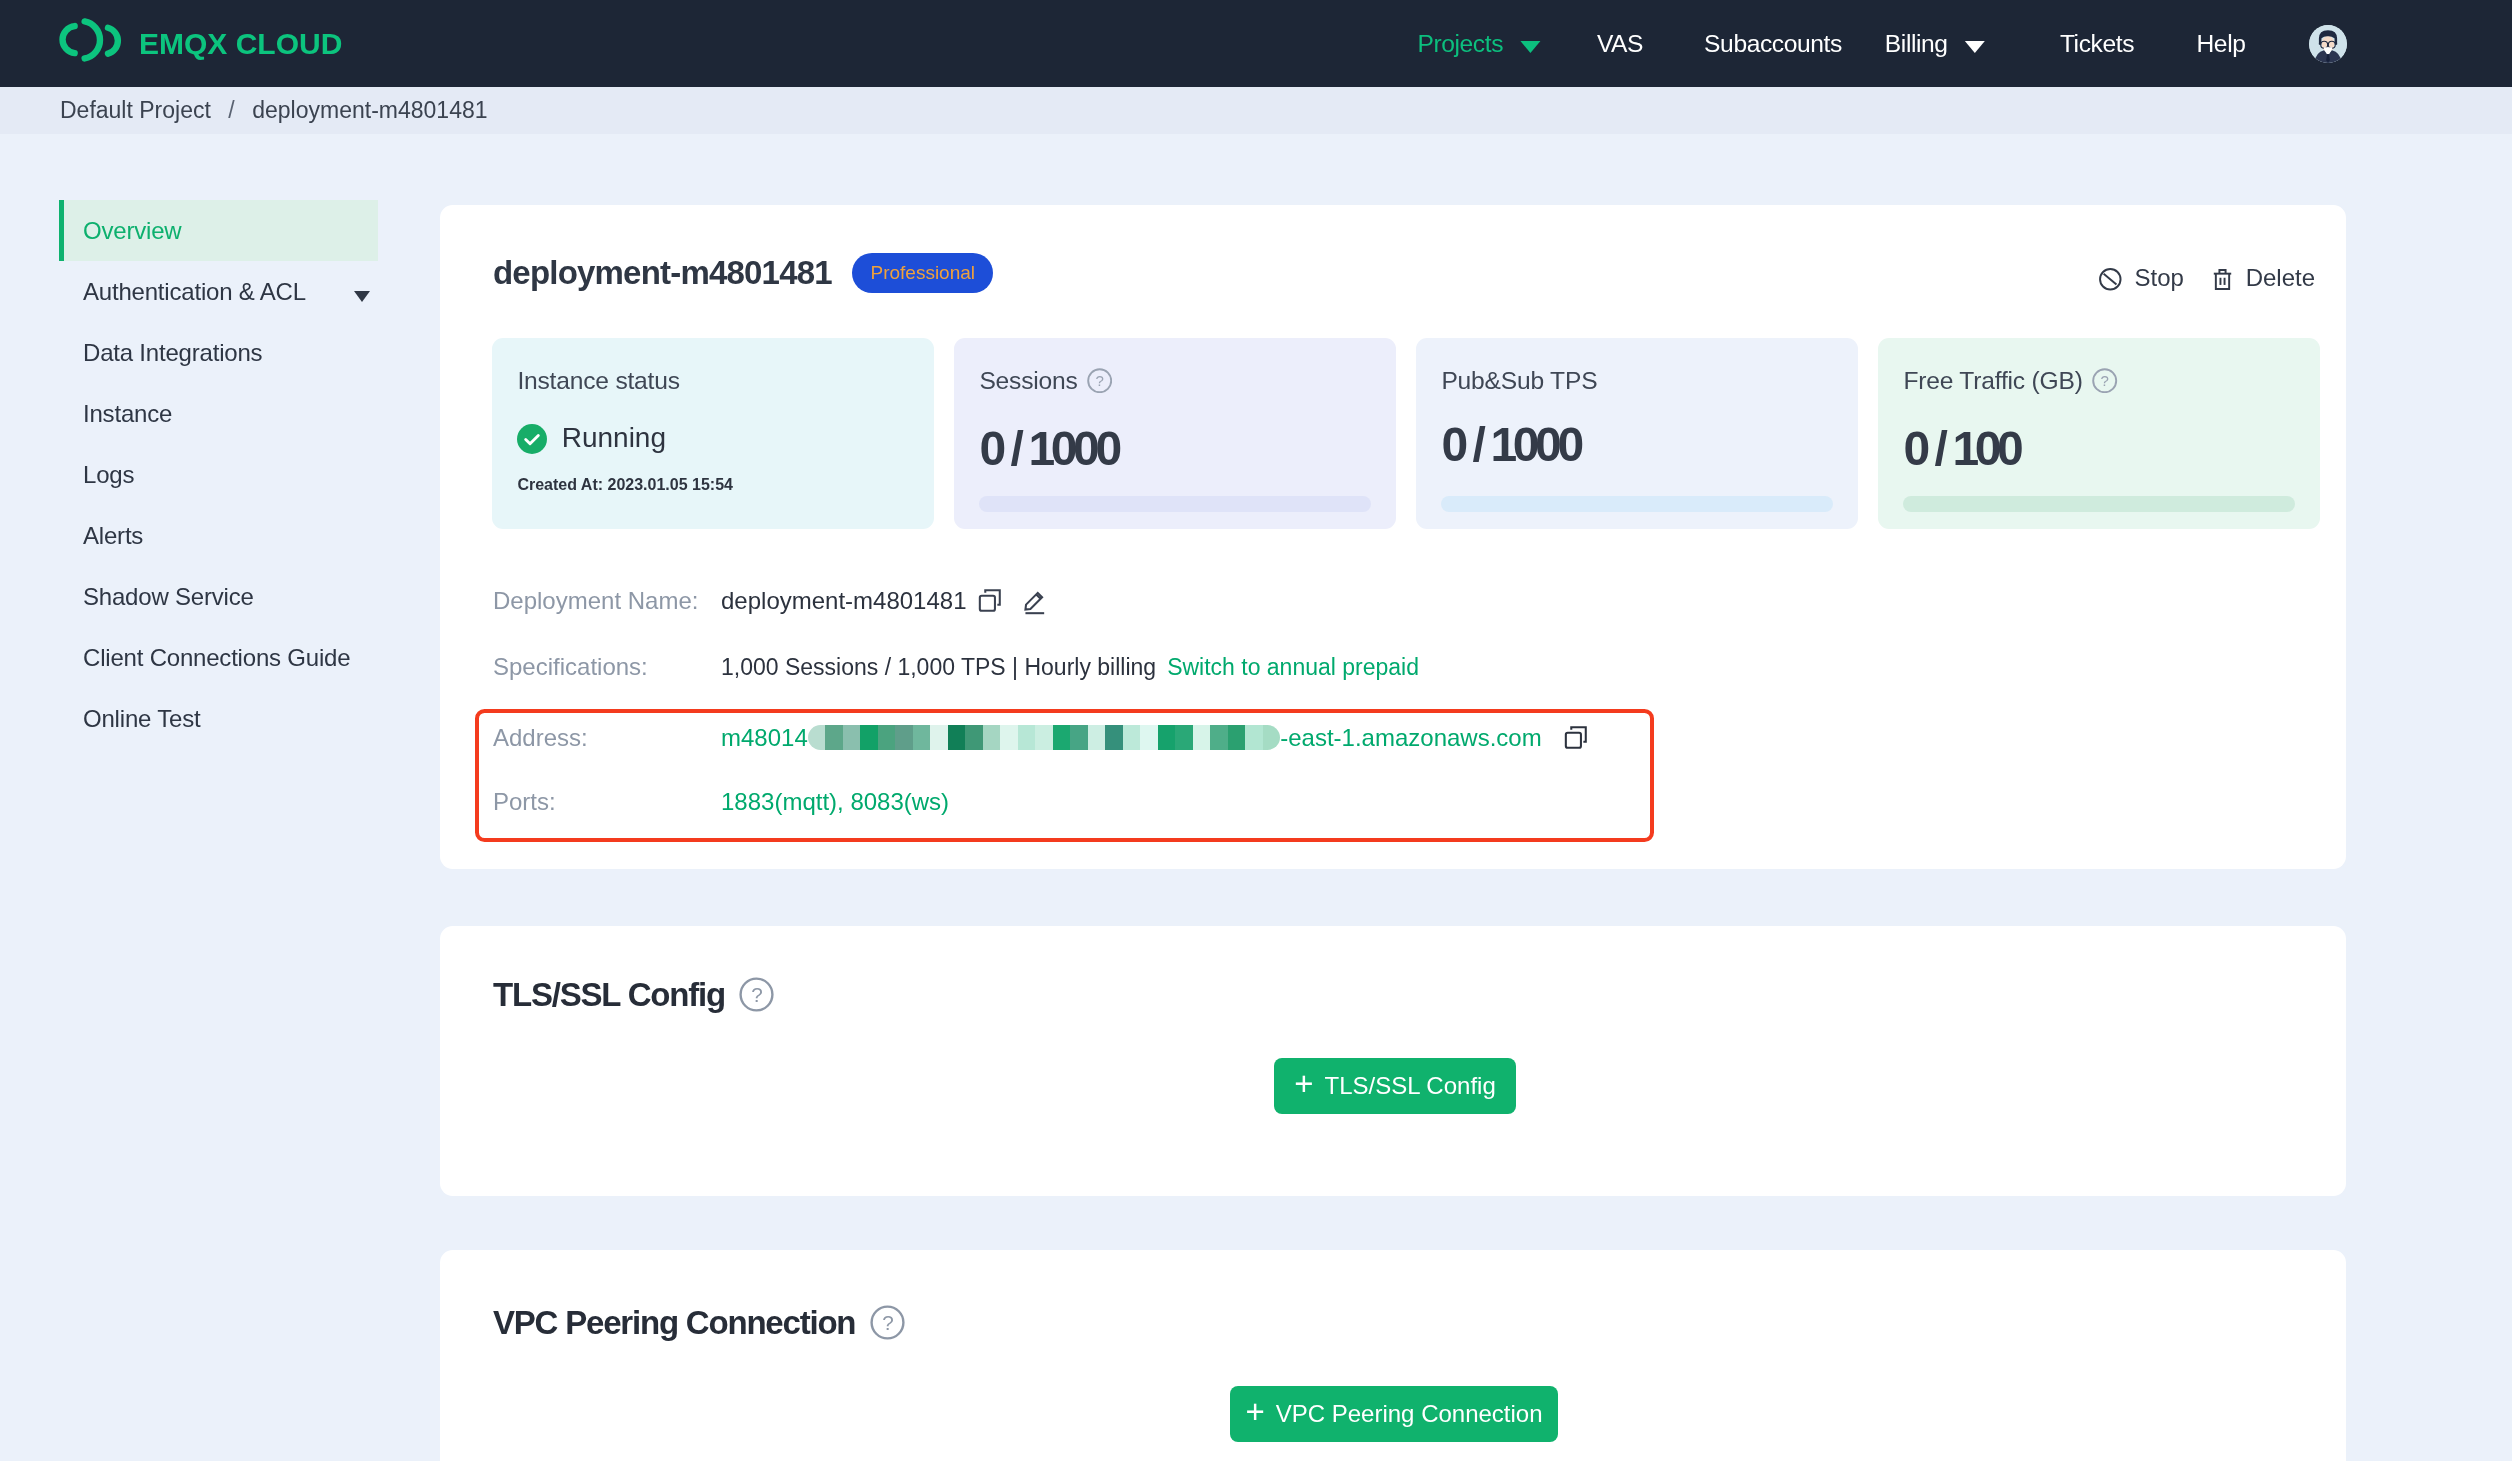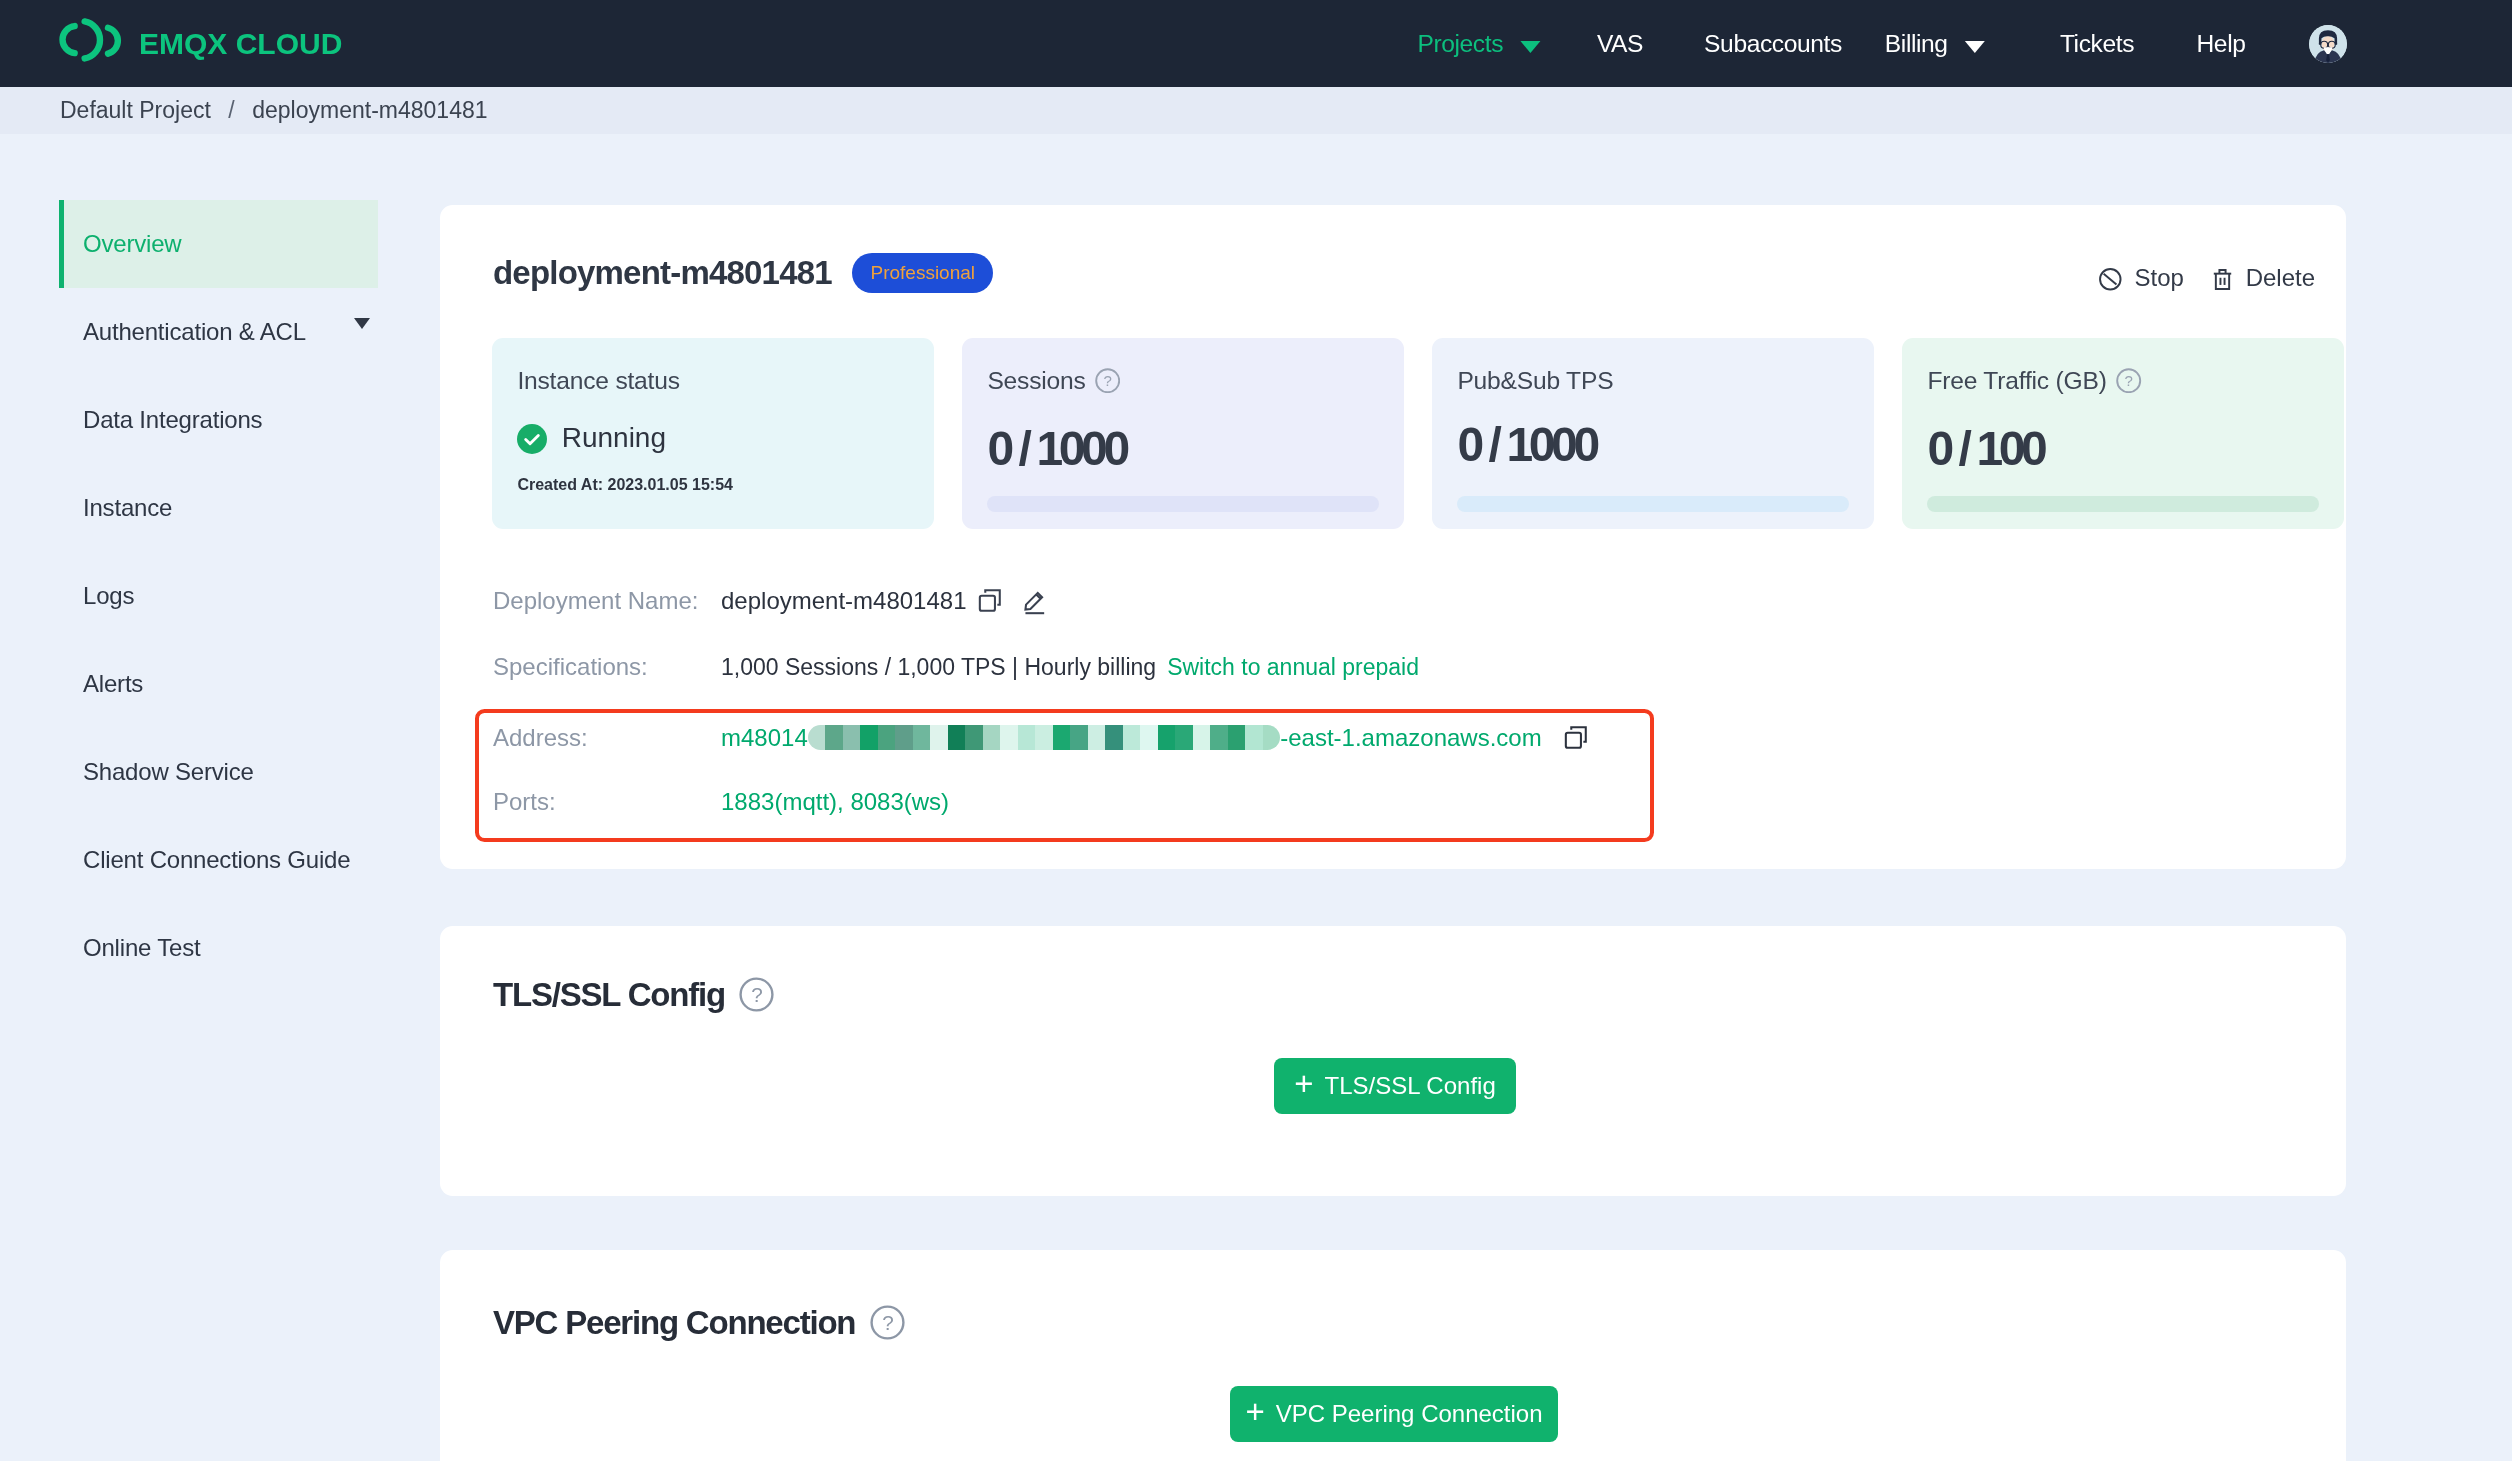--- a/index.html
+++ b/index.html
@@ -8,36 +8,36 @@
 .logo { position:absolute; left:56px; top:14.3px; }
 .logotext { position:absolute; left:139px; top:50%; transform:translateY(-50%); color:#0cc47e; font-size:30px; font-weight:bold; letter-spacing:0px; }
 .navitem { position:absolute; top:50%; transform:translate(-50%,-50%); color:#ffffff; font-size:24.6px; letter-spacing:-0.4px; white-space:nowrap; }
 .navitem.green { color:#0cbf7e; }
 .caret { display:inline-block; width:0; height:0; border-left:10.3px solid transparent; border-right:10.3px solid transparent; border-top:12px solid #fff; vertical-align:middle; margin-left:17.5px; position:relative; top:1.6px;}
 .caret.g { border-top-color:#0cbf7e; }
 .avatar { position:absolute; left:2309px; top:24.6px; width:38px; height:38px; border-radius:50%; background:#cfe2e8; overflow:hidden; }
 .crumb { height:47px; background:#e4eaf5; display:flex; align-items:center; padding-left:60px; font-size:23px; color:#3b4350; }
 .crumb .sep { margin:0 17.5px; color:#5a6372; }
 .side { position:absolute; left:59px; top:200px; width:319px; }
-.sitem { height:88px; display:flex; align-items:center; padding-left:24px; font-size:24px; letter-spacing:-0.2px; color:#2e3644; position:relative; }
+.sitem { height:61px; display:flex; align-items:center; padding-left:24px; font-size:24px; letter-spacing:-0.2px; color:#2e3644; position:relative; }
 .sitem.active { background:#ddf0e8; color:#0db06e; }
 .sitem.active::before { content:""; position:absolute; left:0; top:0; bottom:0; width:4.8px; background:#0eb26e; }
 .scaret { position:absolute; right:8px; top:30px; width:0; height:0; border-left:8.7px solid transparent; border-right:8.7px solid transparent; border-top:11px solid #303845; }
 .card { position:absolute; left:440px; width:1906px; background:#fff; border-radius:12.7px; }
 #card1 { top:205px; height:664px; }
 #card2 { top:926px; height:270px; }
 #card3 { top:1250px; height:270px; }
 .titlerow { position:absolute; top:253px; left:493px; right:191px; }
 .dtitle { display:inline-block; font-size:33px; letter-spacing:-0.8px; font-weight:bold; color:#2f3744; vertical-align:middle; }
 .badge { display:inline-block; margin-left:20.7px; background:#1d4ed8; color:#efa13c; font-size:19px; height:40px; line-height:40px; padding:0 18px; border-radius:20px; vertical-align:middle; }
 .actions { position:absolute; top:264px; left:2098px; font-size:24px; color:#333a48; white-space:nowrap; }
 .actions .act { margin-left:20px; }
 .actions .act:first-child { margin-left:0; }
 .actions svg { vertical-align:-5.6px; margin-right:12px; }
-.stats { position:absolute; top:338px; left:492px; display:flex; gap:28px; }
+.stats { position:absolute; top:338px; left:492px; display:flex; gap:20px; }
 .stat { width:442px; height:191px; border-radius:11px; padding:29px 25.4px; position:relative; }
 .stat .lab { font-size:24.6px; letter-spacing:-0.2px; color:#3f4755; }
 .stat .big { font-size:48px; font-weight:bold; color:#343b48; margin-top:22px; letter-spacing:-4.4px; }
 .stat .bar { position:absolute; left:25.4px; right:25.4px; bottom:17.5px; height:16px; border-radius:8px; }
 .qicon { display:inline-block; vertical-align:-4px; margin-left:9.5px; }
 .row { position:absolute; left:493px; font-size:24px; white-space:nowrap; }
 .row .lab { display:inline-block; width:228px; color:#8d97a6; }
 .row .val { color:#2c323e; }
 .green { color:#00a96d; }
 .redbox { position:absolute; left:475px; top:709px; width:1179px; height:133px; border:4.8px solid #f43b1e; border-radius:9.5px; }

